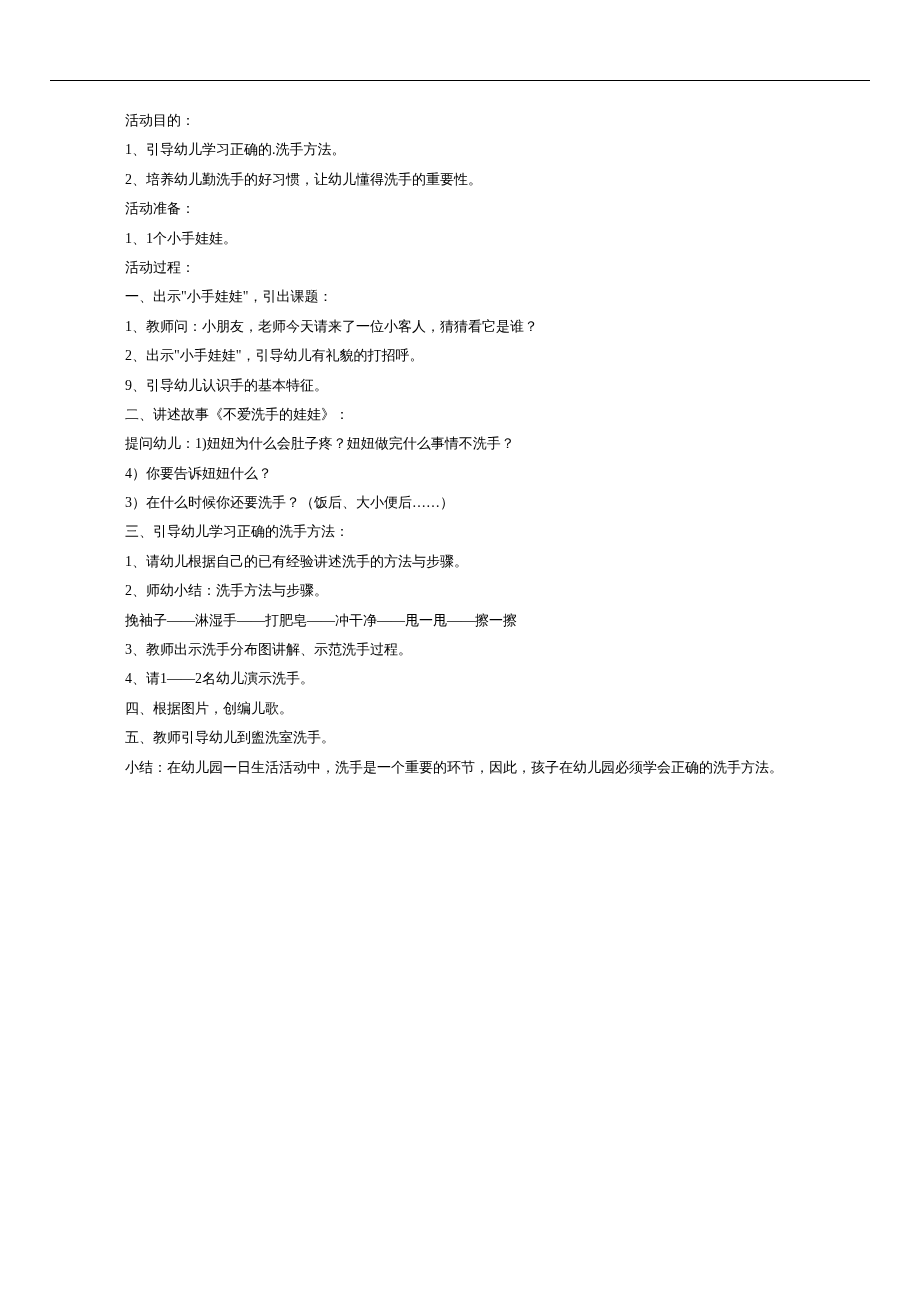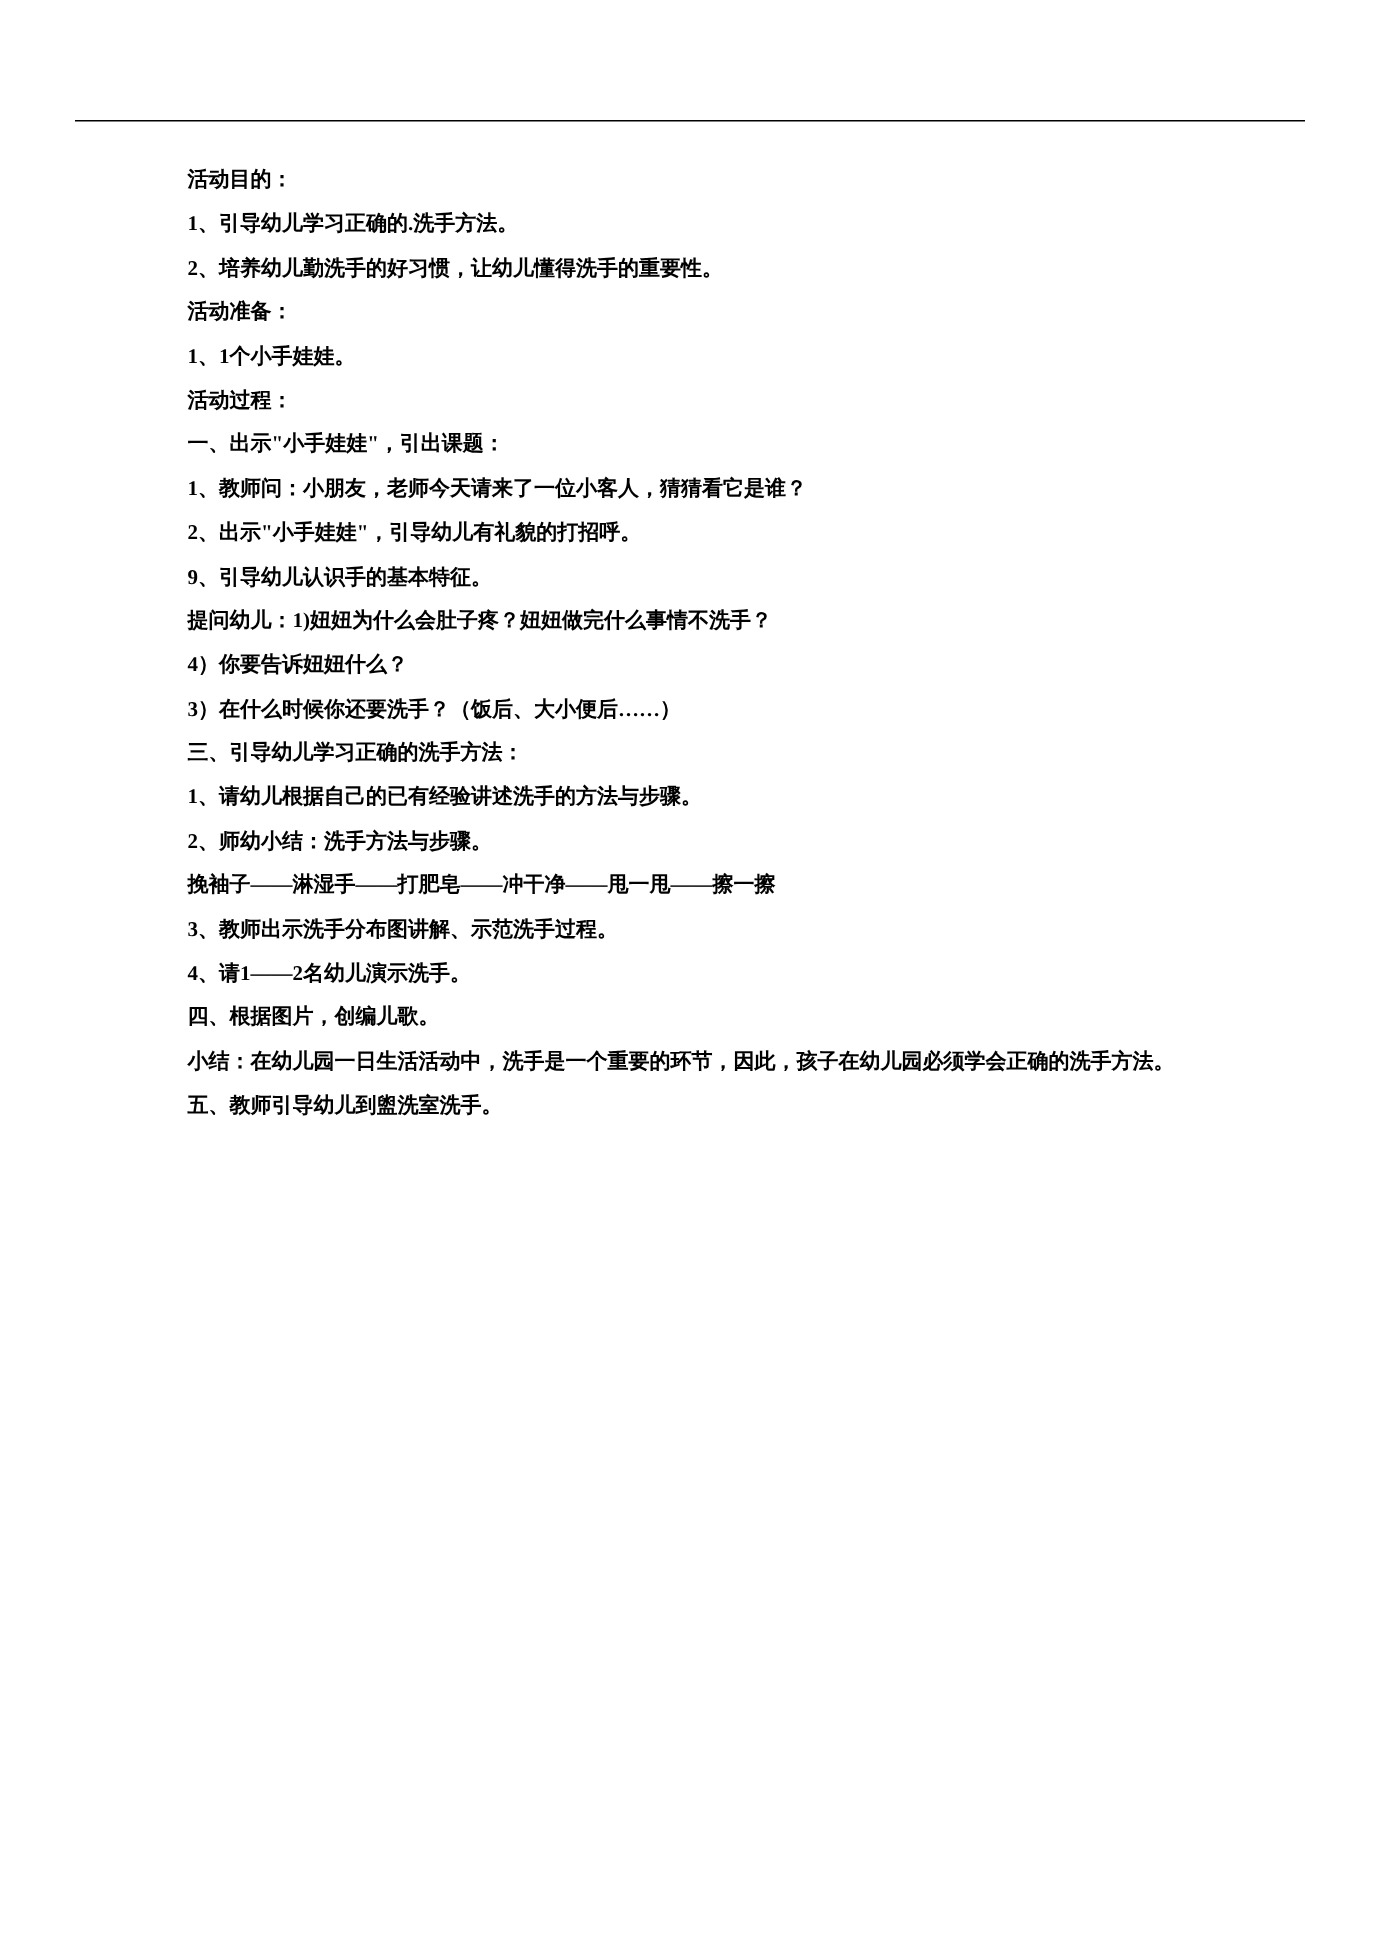--- a/index.html
+++ b/index.html
@@ -18,21 +18,20 @@
       padding: 80px 50px 50px 50px;
     }
     .divider {
       border-top: 1px solid #000;
       margin-bottom: 25px;
       width: 100%;
     }
     .content {
       padding-left: 75px;
       padding-right: 10px;
-      font-weight: bold;
     }
     .content p {
       margin: 0;
       white-space: normal;
     }
   </style>
 </head>
 <body>
 
 <div class="divider"></div>
@@ -41,25 +40,26 @@
   <p>活动目的：</p>
   <p>1、引导幼儿学习正确的.洗手方法。</p>
   <p>2、培养幼儿勤洗手的好习惯，让幼儿懂得洗手的重要性。</p>
   <p>活动准备：</p>
   <p>1、1个小手娃娃。</p>
   <p>活动过程：</p>
   <p>一、出示"小手娃娃"，引出课题：</p>
   <p>1、教师问：小朋友，老师今天请来了一位小客人，猜猜看它是谁？</p>
   <p>2、出示"小手娃娃"，引导幼儿有礼貌的打招呼。</p>
   <p>9、引导幼儿认识手的基本特征。</p>
+  <p>二、讲述故事《不爱洗手的娃娃》：</p>
   <p>提问幼儿：1)妞妞为什么会肚子疼？妞妞做完什么事情不洗手？</p>
   <p>4）你要告诉妞妞什么？</p>
   <p>3）在什么时候你还要洗手？（饭后、大小便后……）</p>
   <p>三、引导幼儿学习正确的洗手方法：</p>
   <p>1、请幼儿根据自己的已有经验讲述洗手的方法与步骤。</p>
   <p>2、师幼小结：洗手方法与步骤。</p>
   <p>挽袖子——淋湿手——打肥皂——冲干净——甩一甩——擦一擦</p>
   <p>3、教师出示洗手分布图讲解、示范洗手过程。</p>
   <p>4、请1——2名幼儿演示洗手。</p>
   <p>四、根据图片，创编儿歌。</p>
+  <p>五、教师引导幼儿到盥洗室洗手。</p>
   <p>小结：在幼儿园一日生活活动中，洗手是一个重要的环节，因此，孩子在幼儿园必须学会正确的洗手方法。</p>
-  <p>五、教师引导幼儿到盥洗室洗手。</p>
 </div>
 
 </body></html>

